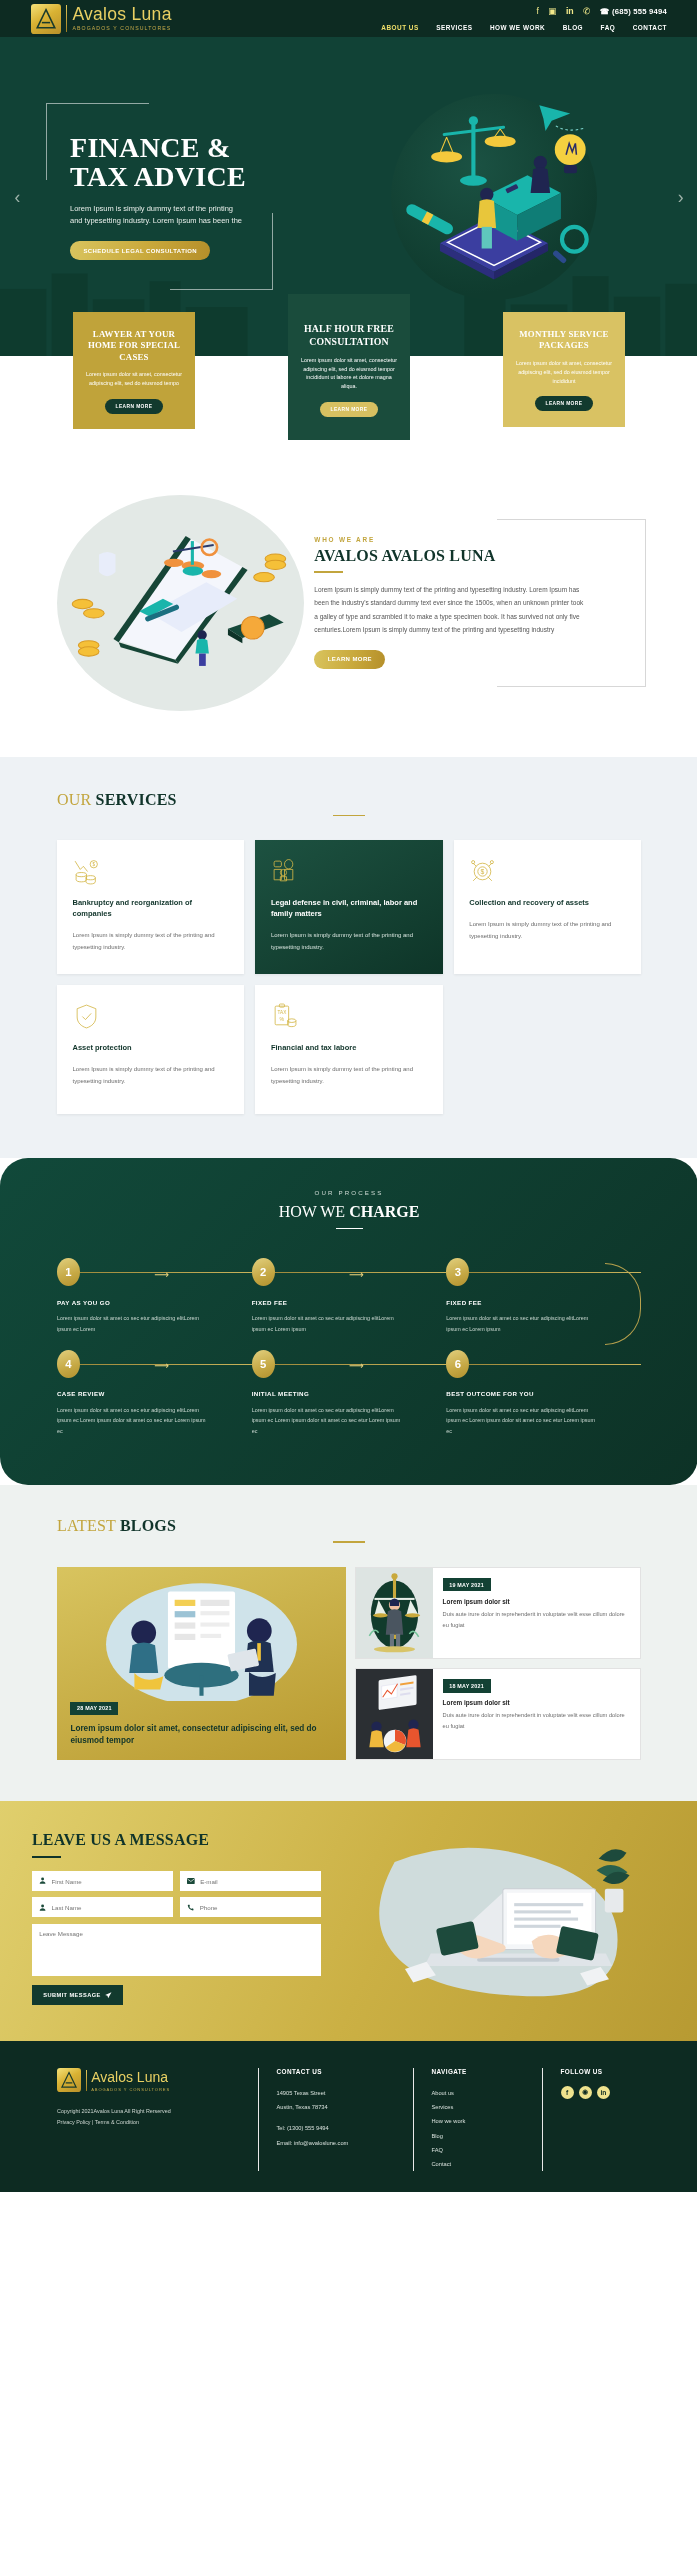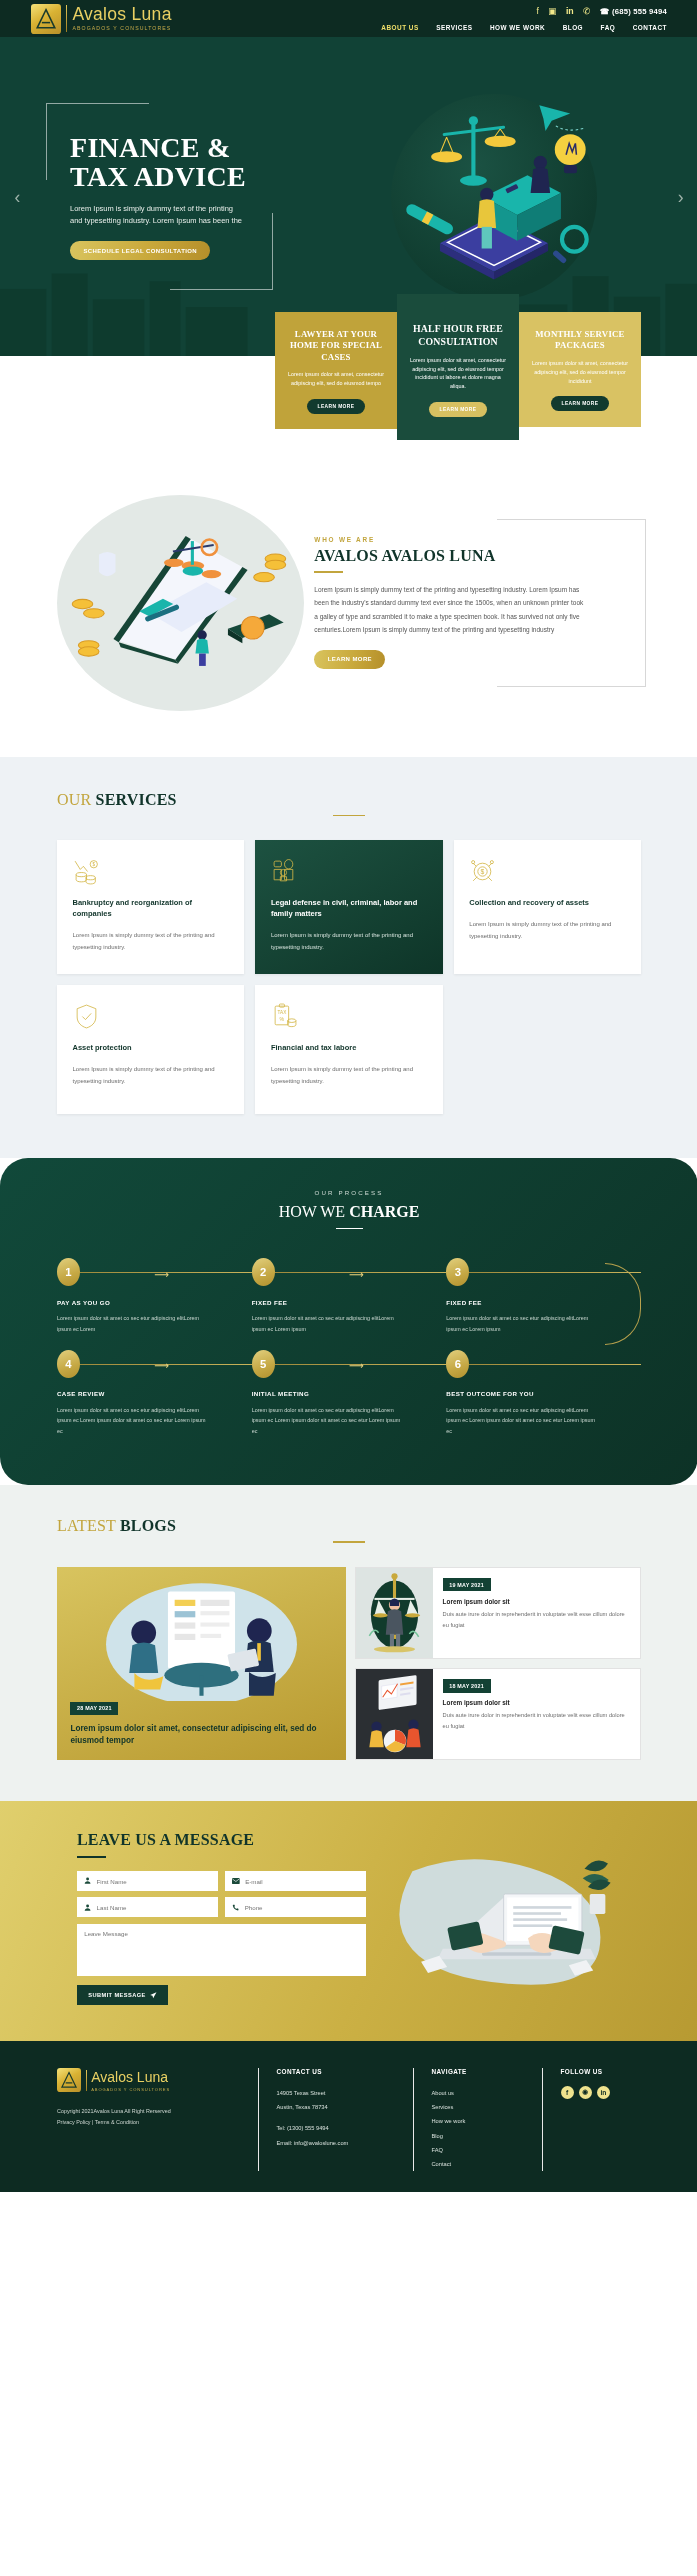--- a/index.html
+++ b/index.html
@@ -33,21 +33,21 @@
   .hero h1{font-family:"Liberation Serif",serif;color:#fff;font-size:28px;line-height:1.06;letter-spacing:0.3px;}
   .hero p{color:#e8eeea;font-size:7.5px;line-height:1.62;margin-top:11.3px;width:175px;}
   .btn-gold{display:inline-block;margin-top:13.4px;background:linear-gradient(100deg,#d9c45e 0%,#c9a93c 55%,#b58f2a 100%);color:#fff;font-size:6px;font-weight:700;letter-spacing:0.4px;padding:6.7px 13.4px;border-radius:11.3px;border:none;cursor:pointer;}
   .hero-art{flex:1;display:flex;justify-content:center;align-items:center;}
   .art-circle{width:206px;height:206px;border-radius:50%;background:radial-gradient(circle at 40% 35%,#1b5243 0%,#0f3b2e 70%);position:relative;}
   .arrow{position:absolute;top:50%;transform:translateY(-50%);font-size:17.5px;color:#9fb3aa;cursor:pointer;z-index:5;user-select:none;}
   .arrow.l{left:14.4px;} .arrow.r{right:14.4px;}
 
   
   .promos{position:relative;background:#fff;height:118px;}
-  .promo-wrap{position:absolute;top:-62px;left:0;right:0;display:flex;justify-content:flex-end;gap:0;align-items:flex-start;padding:0 57px;z-index:4;}
+  .promo-wrap{position:absolute;top:-62px;left:0;right:0;display:flex;justify-content:space-between;gap:0;align-items:flex-start;padding:0 73px;z-index:4;}
   .promo{width:122px;padding:17.5px 11.3px 15.5px;text-align:center;}
   .promo.gold{background:#c0a33a;color:#fff;margin-top:17.5px;}
   .promo.gold2{background:#d9c263;color:#fff;margin-top:17.5px;}
   .promo.dark{background:#1a4c3c;color:#fff;padding-top:29px;padding-bottom:23px;}
   .promo h3{font-family:"Liberation Serif",serif;font-size:8.8px;line-height:1.3;letter-spacing:0.2px;}
   .promo.dark h3{font-size:9.8px;}
   .promo p{font-size:5.4px;line-height:1.65;margin-top:7.2px;}
   .btn-dark{margin-top:10.3px;display:inline-block;background:#123a2e;color:#fff;font-size:4.9px;font-weight:700;letter-spacing:0.4px;padding:5.2px 10.3px;border-radius:8.2px;border:none;cursor:pointer;}
   .btn-lgold{margin-top:10.3px;display:inline-block;background:#d7c061;color:#fff;font-size:4.9px;font-weight:700;letter-spacing:0.4px;padding:5.2px 10.3px;border-radius:8.2px;border:none;cursor:pointer;}
 
@@ -99,21 +99,21 @@
   .date{display:inline-block;background:#134134;color:#fff;font-size:5.4px;font-weight:700;letter-spacing:0.2px;padding:3.6px 6.7px;}
   .blog-main h3{color:#10342a;font-size:8.2px;line-height:1.45;font-weight:700;margin-top:8.2px;}
   .blog-side{flex:1;display:flex;flex-direction:column;gap:9.3px;}
   .blog-card{display:flex;background:#fff;border:0.5px solid #e2e2e2;min-height:88px;}
   .blog-thumb{width:77px;flex:none;}
   .blog-body{padding:10.3px 9.3px;}
   .blog-body h4{font-size:6.4px;font-weight:700;color:#1b1b1b;margin-top:6.2px;}
   .blog-body p{font-size:5.7px;line-height:1.95;color:#6d6d6d;margin-top:4.1px;}
 
   
-  .contact{background:linear-gradient(115deg,#e0cf6d 0%,#cbb044 55%,#b79a32 100%);padding:30px 77px 36px;display:flex;gap:29px;position:relative;overflow:hidden;align-items:center;}
+  .contact{background:linear-gradient(115deg,#e0cf6d 0%,#cbb044 55%,#b79a32 100%);padding:30px 32px 36px;display:flex;gap:29px;position:relative;overflow:hidden;}
   .contact-l{width:289px;z-index:2;}
   .contact h2{font-family:"Liberation Serif",serif;font-size:16px;color:#10342a;letter-spacing:0.2px;}
   .contact h2 b{font-weight:700;}
   .c-rule{width:29px;height:1.5px;background:#10342a;margin:7.2px 0 13.4px;}
   .frm-row{display:flex;gap:7.2px;margin-bottom:6.7px;}
   .fld{flex:1;background:#fff;display:flex;align-items:center;gap:5.2px;padding:6.2px 7.2px;}
   .fld svg{flex:none;}
   .fld input{border:none;outline:none;font-size:6.2px;color:#4a4a4a;font-family:"Liberation Sans",sans-serif;width:100%;background:transparent;}
   .txta{background:#fff;padding:6.2px 7.2px;margin-bottom:9.3px;}
   .txta textarea{border:none;outline:none;resize:none;width:100%;height:38px;font-size:6.2px;color:#4a4a4a;font-family:"Liberation Sans",sans-serif;}

